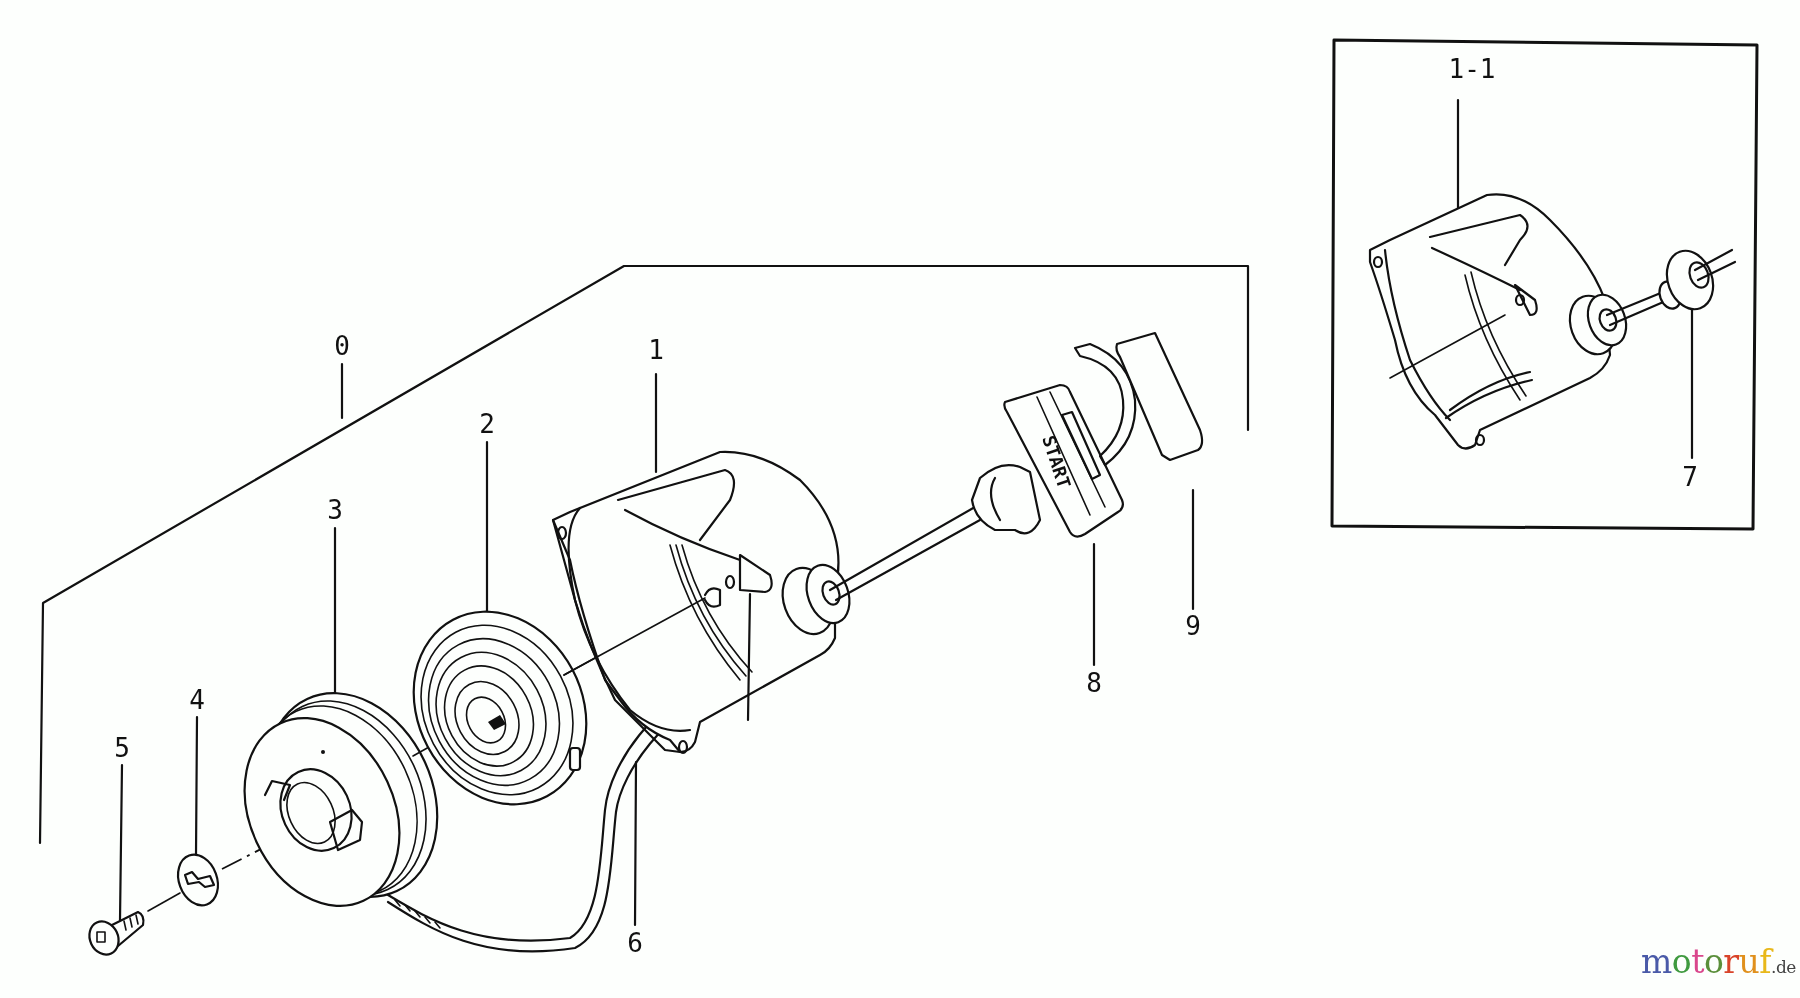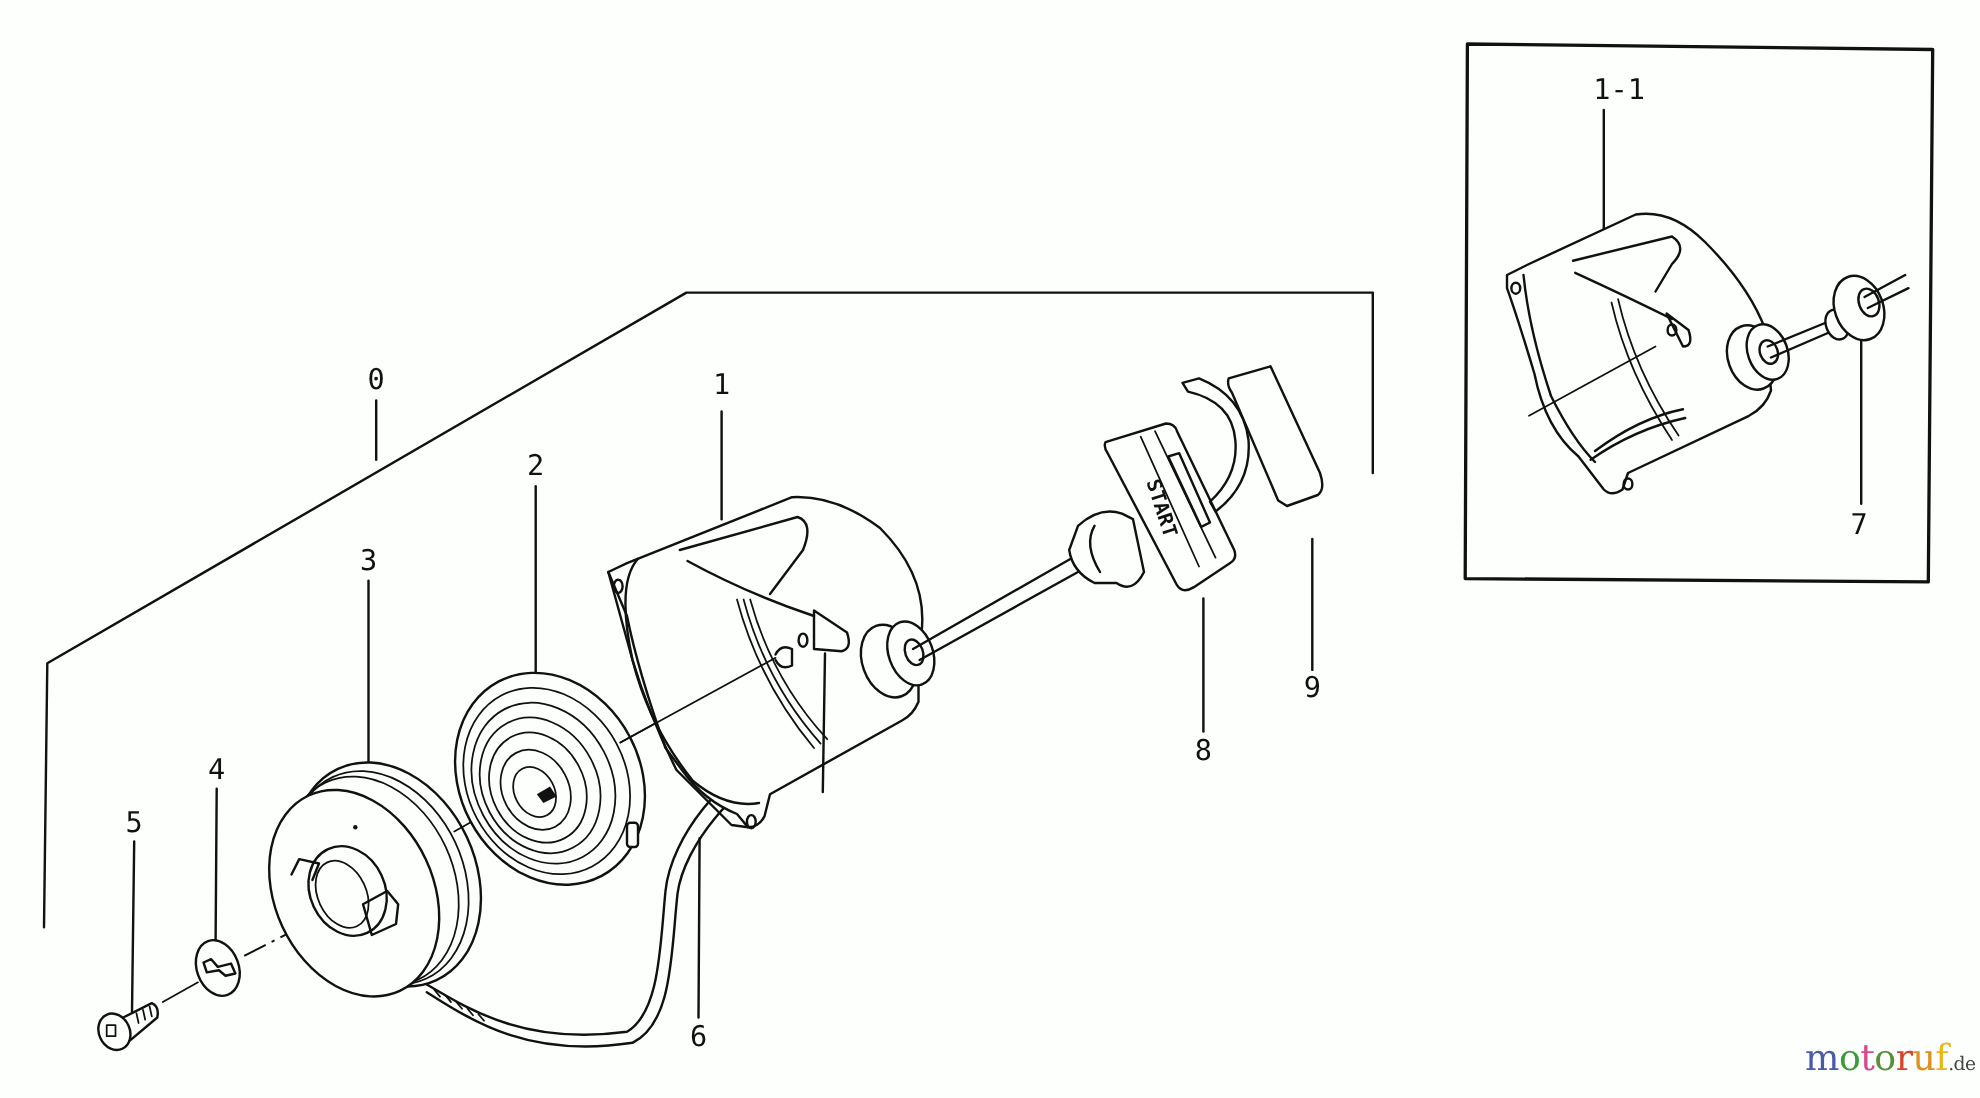--- a/index.html
+++ b/index.html
@@ -173,18 +173,18 @@
 <div class="callout" style="left:342px;top:346px;">0</div>
 <div class="callout" style="left:656px;top:350px;">1</div>
 <div class="callout" style="left:487px;top:424px;">2</div>
 <div class="callout" style="left:335px;top:510px;">3</div>
 <div class="callout" style="left:197px;top:700px;">4</div>
 <div class="callout" style="left:122px;top:748px;">5</div>
 <div class="callout" style="left:635px;top:943px;">6</div>
 <div class="callout" style="left:1094px;top:683px;">8</div>
 <div class="callout" style="left:1193px;top:626px;">9</div>
 
-<div class="callout" style="left:1472px;top:82px;text-align:right;">1-1</div>
+<div class="callout" style="left:1472px;top:69px;text-align:right;">1-1</div>
 <div class="callout" style="left:1690px;top:477px;">7</div>
 
 <div id="logo">
   <span class="l-m">m</span><span class="l-o1">o</span><span class="l-t">t</span><span class="l-o2">o</span><span class="l-r">r</span><span class="l-u">u</span><span class="l-f">f</span><span class="l-tld">.de</span>
 </div>
 
 </body></html>

